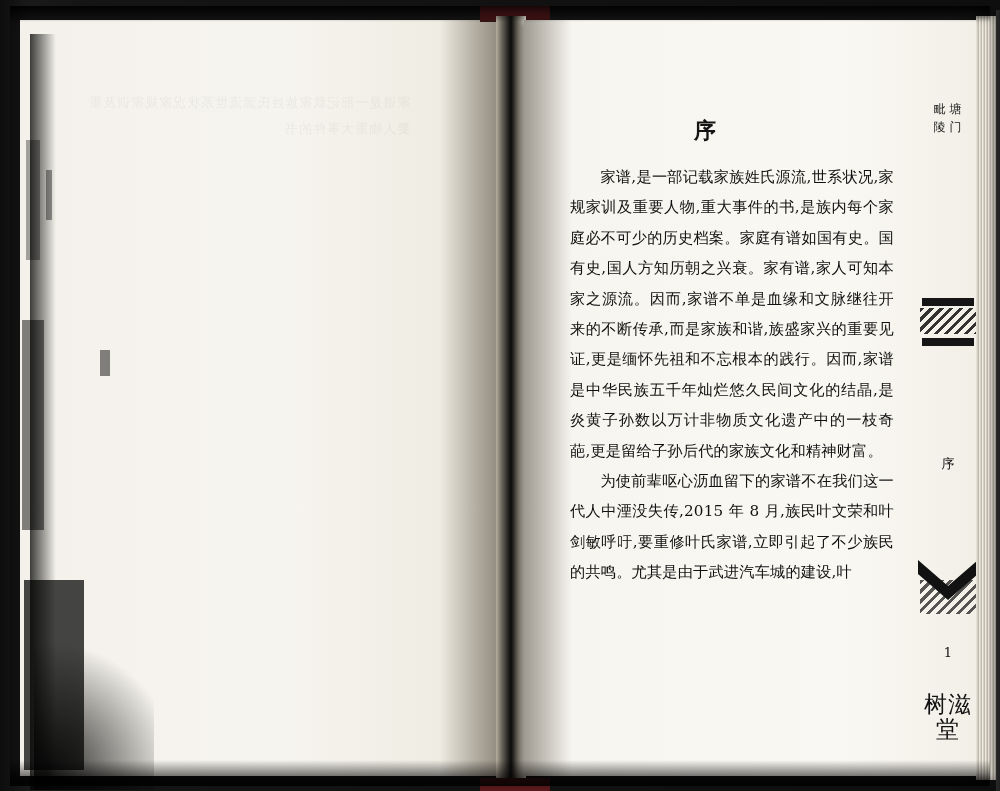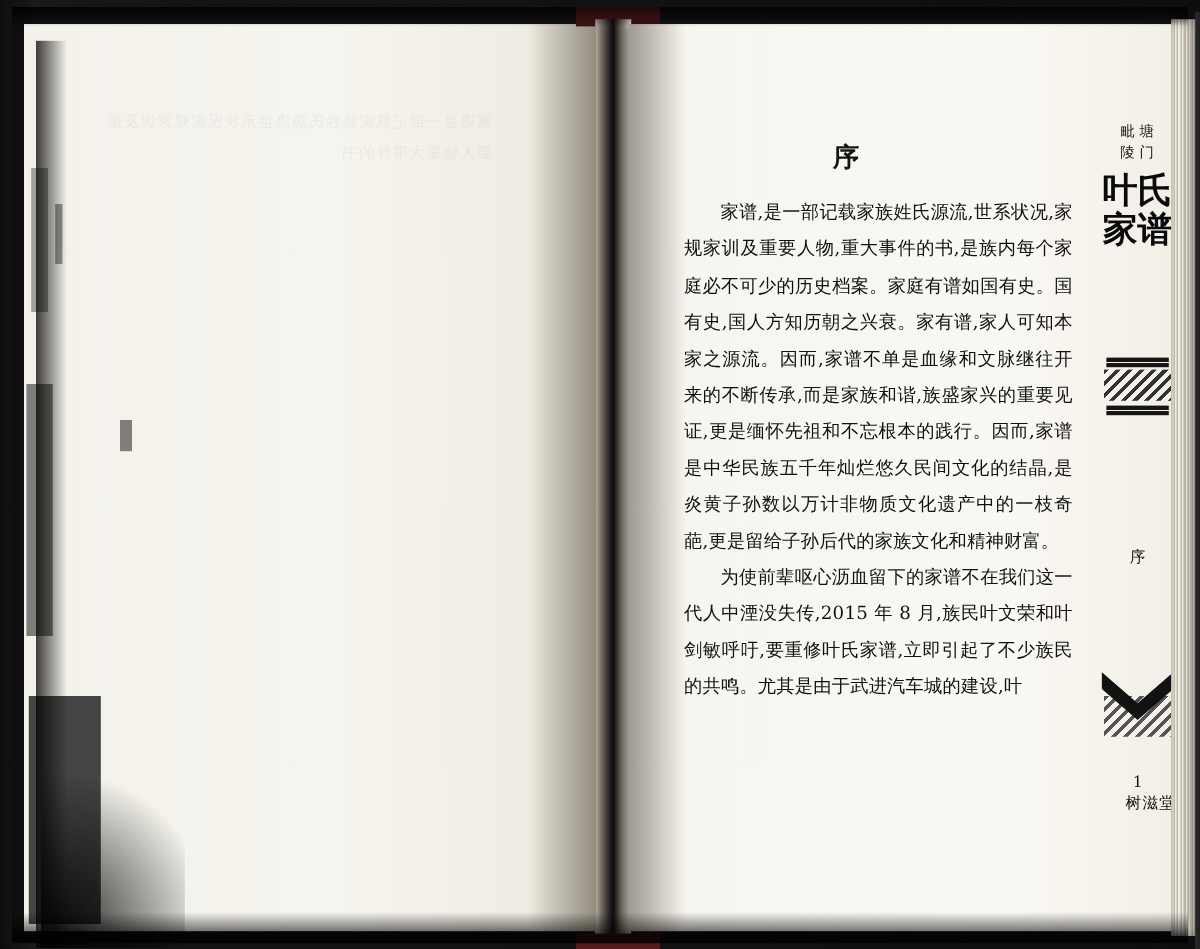--- a/index.html
+++ b/index.html
@@ -256,24 +256,24 @@
   .banner-pageno {
     position: absolute;
     top: 565px;
     width: 64px;
     text-align: center;
     font-size: 13px;
     color: #141414;
   }
   .banner-hall {
     position: absolute;
-    top: 577px;
-    width: 64px;
-    text-align: right;
-    font-size: 13px;
+    top: 612px;
+    width: 64px;
+    text-align: center;
+    font-size: 23px;
     line-height: 25px;
     color: #121212;
     letter-spacing: 1px;
   }
   .chevron {
     position: absolute;
     left: 2px;
     width: 60px;
     height: 46px;
   }
@@ -341,21 +341,20 @@
         <div class="body-col">
           <p>家谱,是一部记载家族姓氏源流,世系状况,家规家训及重要人物,重大事件的书,是族内每个家庭必不可少的历史档案。家庭有谱如国有史。国有史,国人方知历朝之兴衰。家有谱,家人可知本家之源流。因而,家谱不单是血缘和文脉继往开来的不断传承,而是家族和谐,族盛家兴的重要见证,更是缅怀先祖和不忘根本的践行。因而,家谱是中华民族五千年灿烂悠久民间文化的结晶,是炎黄子孙数以万计非物质文化遗产中的一枝奇葩,更是留给子孙后代的家族文化和精神财富。</p>
           <p>为使前辈呕心沥血留下的家谱不在我们这一代人中湮没失传,2015 年 8 月,族民叶文荣和叶剑敏呼吁,要重修叶氏家谱,立即引起了不少族民的共鸣。尤其是由于武进汽车城的建设,叶</p>
         </div>
 
         <div class="banner">
           <div class="banner-small">
             <span class="col2">毗陵</span><span class="col2">塘门</span>
           </div>
 
-          <div class="banner-title">叶氏家谱</div>
 
           <div class="banner-rule" style="top:218px;"></div>
           <div class="zigzag" style="top:228px;"></div>
           <div class="banner-rule" style="top:258px;"></div>
 
           <div class="banner-section">序</div>
 
           <div class="chevron" style="top:480px;">
             <svg width="60" height="46" viewBox="0 0 60 46">
               <polygon points="0,0 30,26 60,0 60,14 30,40 0,14" fill="#121212"></polygon>

